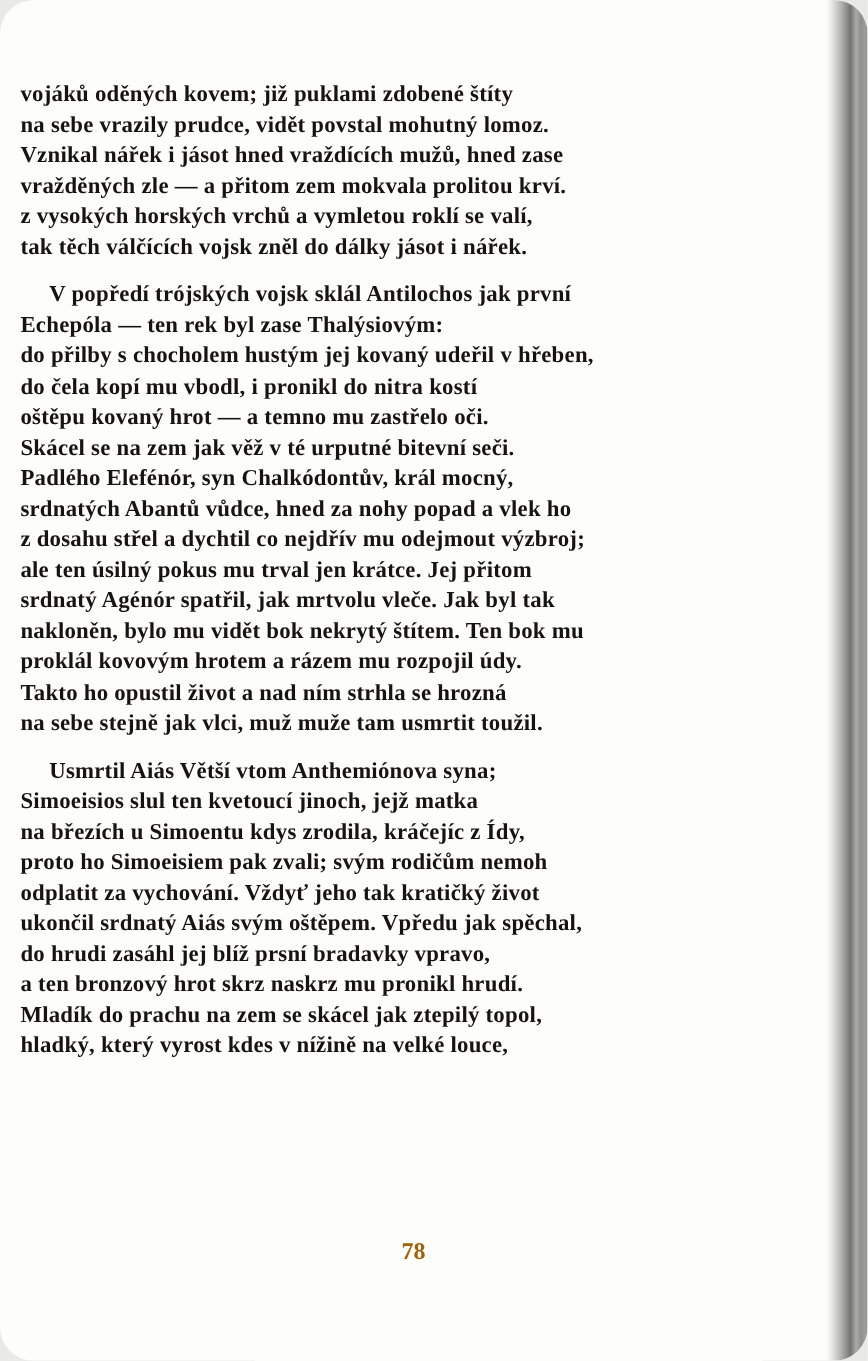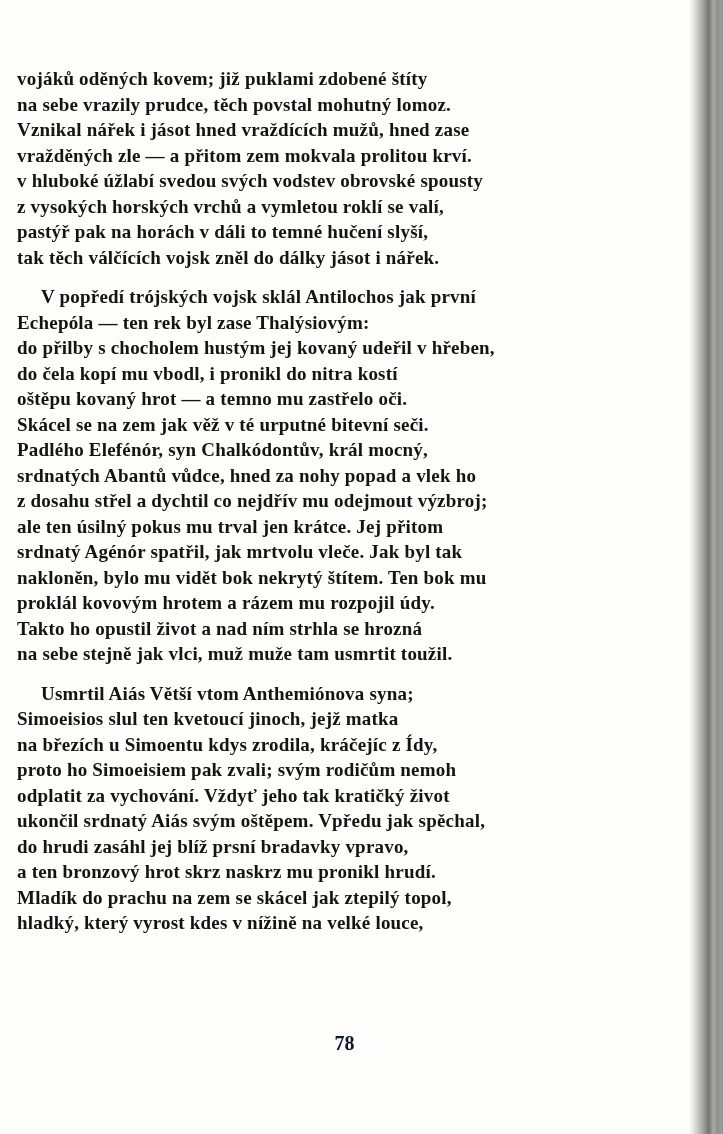--- a/index.html
+++ b/index.html
@@ -7,20 +7,21 @@
     padding: 0;
     background: #e9e9e7;
   }
   .page {
     position: relative;
     width: 723px;
     height: 1134px;
     background: #fdfdfb;
     overflow: hidden;
     font-family: "Liberation Serif", "DejaVu Serif", serif;
+    border-radius: 28px;
   }
   .text-block {
     position: absolute;
     left: 17px;
     top: 66px;
     width: 662px;
     color: #151413;
     font-size: 19px;
     font-weight: 700;
     line-height: 25.5px;
@@ -36,21 +37,21 @@
   .verse-line {
     display: block;
     white-space: nowrap;
   }
   .page-number {
     position: absolute;
     top: 1032px;
     left: 0;
     width: 689px;
     text-align: center;
-    color: #0f172a;
+    color: #a16207;
     font-size: 20px;
     font-weight: 700;
   }
   .page-edge {
     position: absolute;
     top: 0;
     right: 0;
     width: 34px;
     height: 100%;
     background: linear-gradient(to right,
@@ -65,26 +66,24 @@
       #919190 100%);
   }
 </style>
 </head>
 <body>
 
 <div class="page">
   <div class="text-block">
       <p class="verse">
         <span class="verse-line">vojáků oděných kovem; již puklami zdobené štíty</span>
-        <span class="verse-line">na sebe vrazily prudce, těch povstal mohutný lomoz.</span>
+        <span class="verse-line">na sebe vrazily prudce, vidět povstal mohutný lomoz.</span>
         <span class="verse-line">Vznikal nářek i jásot hned vraždících mužů, hned zase</span>
         <span class="verse-line">vražděných zle — a přitom zem mokvala prolitou krví.</span>
-        <span class="verse-line">v hluboké úžlabí svedou svých vodstev obrovské spousty</span>
         <span class="verse-line">z vysokých horských vrchů a vymletou roklí se valí,</span>
-        <span class="verse-line">pastýř pak na horách v dáli to temné hučení slyší,</span>
         <span class="verse-line">tak těch válčících vojsk zněl do dálky jásot i nářek.</span>
       </p>
       <p class="verse indent">
         <span class="verse-line">V popředí trójských vojsk sklál Antilochos jak první</span>
         <span class="verse-line">Echepóla — ten rek byl zase Thalýsiovým:</span>
         <span class="verse-line">do přilby s chocholem hustým jej kovaný udeřil v hřeben,</span>
         <span class="verse-line">do čela kopí mu vbodl, i pronikl do nitra kostí</span>
         <span class="verse-line">oštěpu kovaný hrot — a temno mu zastřelo oči.</span>
         <span class="verse-line">Skácel se na zem jak věž v té urputné bitevní seči.</span>
         <span class="verse-line">Padlého Elefénór, syn Chalkódontův, král mocný,</span>

